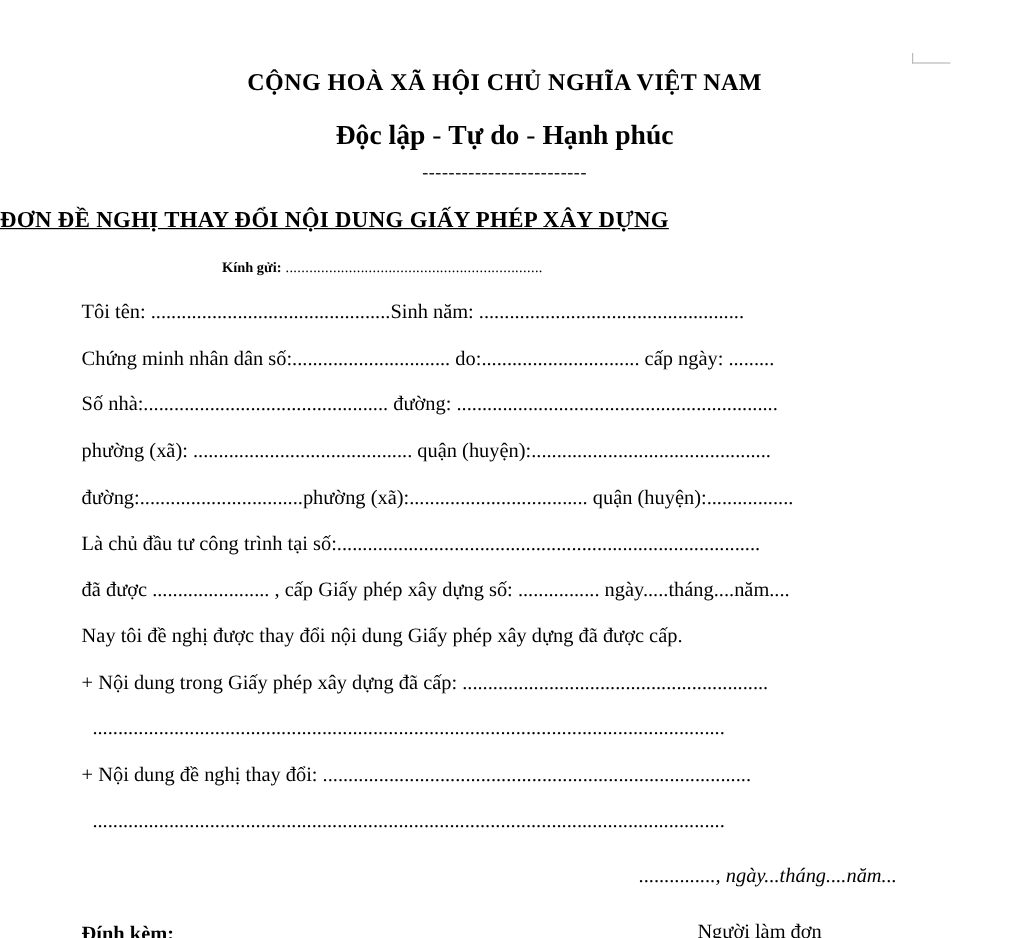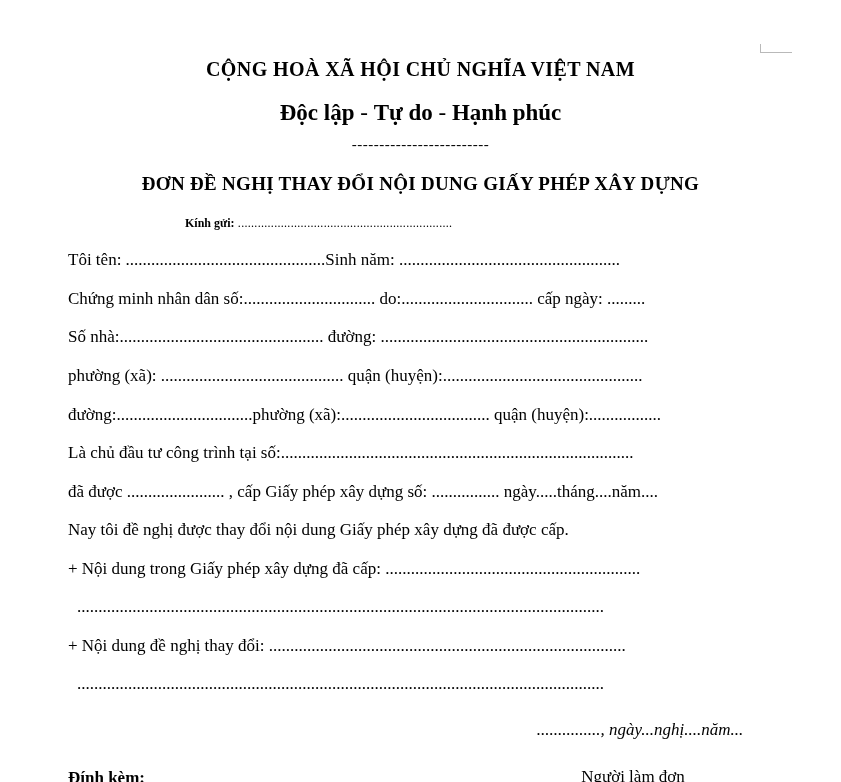--- a/index.html
+++ b/index.html
@@ -54,26 +54,27 @@
   .rule-dashes {
     text-align: center;
     font-size: 15px;
     letter-spacing: 0.5px;
     padding-top: 12px;
     line-height: 1;
     white-space: nowrap;
   }
 
   .doc-title {
-    text-align: center;
+    text-align: left;
     font-size: 19px;
     font-weight: bold;
     letter-spacing: 0.3px;
     padding-top: 22px;
     line-height: 1.1;
+    text-decoration: underline;
   }
 
   .recipient-line {
     padding-top: 22px;
     padding-left: 185px;
     font-size: 12px;
     line-height: 1.1;
     white-space: nowrap;
   }
   .recipient-label {
@@ -167,21 +168,21 @@
     <div class="body-line">Là chủ đầu tư công trình tại số:...................................................................................</div>
     <div class="body-line">đã được ....................... ,  cấp Giấy phép xây dựng số:  ................   ngày.....tháng....năm....</div>
     <div class="body-line">Nay tôi đề nghị được thay đổi nội dung Giấy phép xây dựng đã được cấp.</div>
     <div class="body-line">+ Nội dung trong Giấy phép xây dựng đã cấp:  ............................................................</div>
     <div class="body-line cont-line">............................................................................................................................</div>
     <div class="body-line">+ Nội dung đề nghị thay đổi: ....................................................................................</div>
     <div class="body-line cont-line">............................................................................................................................</div>
   </div>
 
   <div class="closing-block">
-    <div class="date-line">..............., ngày...nghị....năm...</div>
+    <div class="date-line">..............., ngày...tháng....năm...</div>
 
     <div class="bottom-row">
       <div class="attachment-block">
         <div class="attach-title">Đính kèm:</div>
 
       </div>
       <div class="signer-block">
         <div class="signer-title">Người làm đơn</div>
 
       </div>

